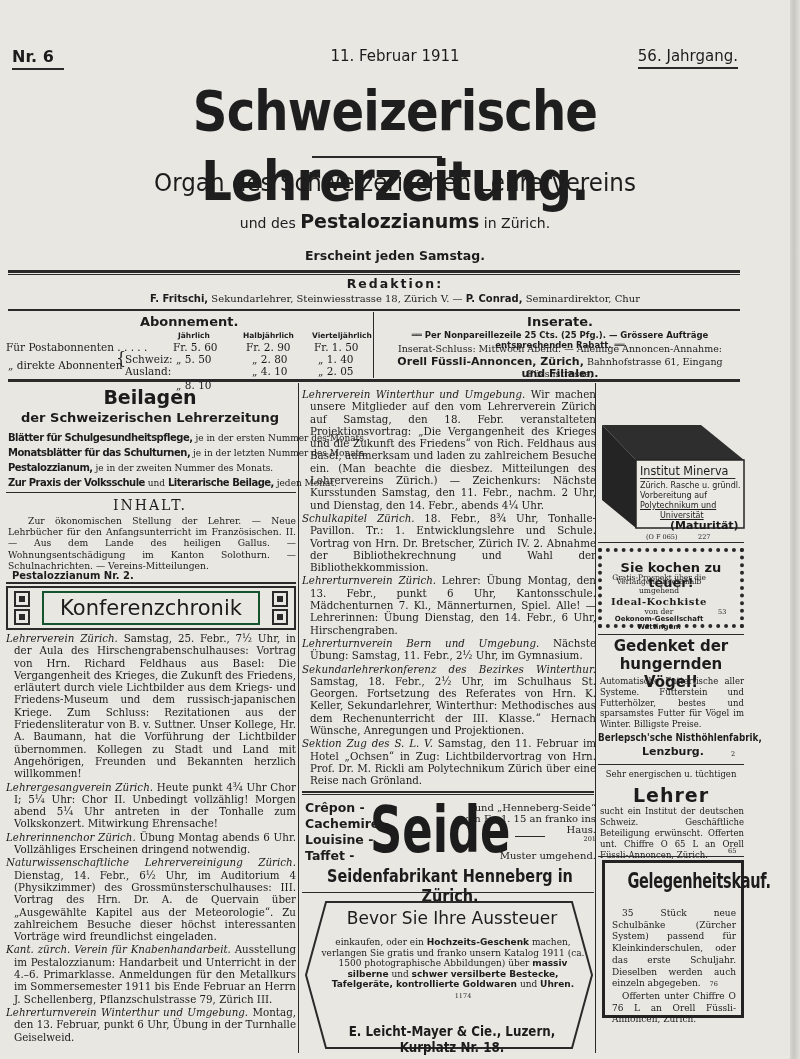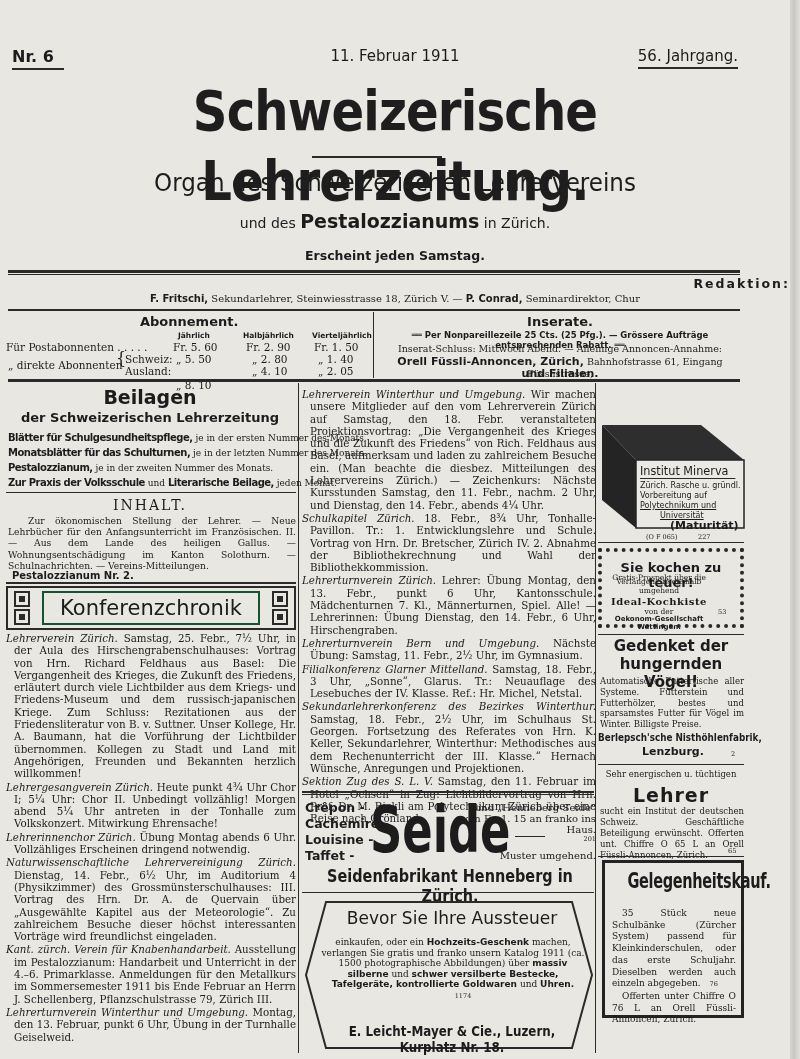--- a/index.html
+++ b/index.html
@@ -13,21 +13,21 @@
 
   
   .hdr-nr { left: 12px; top: 47px; font: bold 16px "DejaVu Sans", sans-serif; border-bottom: 2px solid #2a2a2a; padding-bottom: 2px; width: 52px; }
   .hdr-date { left: 0; width: 790px; top: 47px; text-align: center; font: 15px "DejaVu Sans", sans-serif; }
   .hdr-jg { right: 52px; top: 47px; font: 15px "DejaVu Sans", sans-serif; border-bottom: 2px solid #2a2a2a; padding-bottom: 2px; }
   .masthead { left: 0; width: 790px; top: 76px; text-align: center; font: bold 56px "DejaVu Sans", sans-serif; letter-spacing: -1px; transform: scaleX(0.86); transform-origin: center; line-height: 70px; color: #1e1e1e; }
   .organ { left: 0; width: 790px; top: 168px; text-align: center; font: 25px "DejaVu Sans", sans-serif; transform: scaleX(0.92); }
   .und { left: 0; width: 790px; top: 210px; text-align: center; font: 14px "DejaVu Sans", sans-serif; }
   .und b { font-size: 19px; }
   .erscheint { left: 0; width: 790px; top: 248px; text-align: center; font: bold 12.5px "DejaVu Sans", sans-serif; }
-  .redaktion { left: 0; width: 790px; top: 276px; text-align: right; font: bold 12.5px "DejaVu Sans", sans-serif; letter-spacing: 2px; }
+  .redaktion { left: 0; width: 790px; top: 276px; text-align: center; font: bold 12.5px "DejaVu Sans", sans-serif; letter-spacing: 2px; }
   .redline { left: 0; width: 790px; top: 293px; text-align: center; font: 10px "DejaVu Serif", serif; }
 
   
   .abo-title { left: 140px; top: 314px; font: bold 13px "DejaVu Sans", sans-serif; }
   .abo-row { position: absolute; font-size: 10.5px; white-space: nowrap; }
   .inserate-title { left: 440px; width: 300px; top: 314px; text-align: center; font: bold 13px "DejaVu Sans", sans-serif; }
   .ins-l1 { left: 305px; top: 330px; width: 430px; text-align: center; font: bold 8.5px "DejaVu Sans", sans-serif; }
   .ins-l2 { left: 305px; top: 343px; width: 430px; text-align: center; font-size: 9.5px; }
   .ins-l3 { left: 305px; top: 355px; width: 430px; text-align: center; font-size: 9.5px; }
   .ins-l3 b { font: bold 11px "DejaVu Sans", sans-serif; }
@@ -185,21 +185,20 @@
     <p><i>Naturwissenschaftliche Lehrervereinigung Zürich.</i><span> Dienstag, 14. Febr., 6½ Uhr, im Auditorium 4 (Physikzimmer) des Grossmünsterschulhauses: III. Vortrag des Hrn. Dr. A. de Quervain über „Ausgewählte Kapitel aus der Meteorologie“. Zu zahlreichem Besuche dieser höchst interessanten Vorträge wird freundlichst eingeladen.</span></p>
     <p><i>Kant. zürch. Verein für Knabenhandarbeit.</i><span> Ausstellung im Pestalozzianum: Handarbeit und Unterricht in der 4.–6. Primarklasse. Anmeldungen für den Metallkurs im Sommersemester 1911 bis Ende Februar an Herrn J. Schellenberg, Pflanzschulstrasse 79, Zürich III.</span></p>
     <p><i>Lehrerturnverein Winterthur und Umgebung.</i><span> Montag, den 13. Februar, punkt 6 Uhr, Übung in der Turnhalle Geiselweid.</span></p>
   </div>
 
   <div class="abs col-text mid-col">
     <p><i>Lehrerverein Winterthur und Umgebung.</i><span> Wir machen unsere Mitglieder auf den vom Lehrerverein Zürich auf Samstag, den 18. Febr. veranstalteten Projektionsvortrag: „Die Vergangenheit des Krieges und die Zukunft des Friedens“ von Rich. Feldhaus aus Basel, aufmerksam und laden zu zahlreichem Besuche ein. (Man beachte die diesbez. Mitteilungen des Lehrervereins Zürich.) — Zeichenkurs: Nächste Kursstunden Samstag, den 11. Febr., nachm. 2 Uhr, und Dienstag, den 14. Febr., abends 4¼ Uhr.</span></p>
     <p><i>Schulkapitel Zürich.</i><span> 18. Febr., 8¾ Uhr, Tonhalle-Pavillon. Tr.: 1. Entwicklungslehre und Schule. Vortrag von Hrn. Dr. Bretscher, Zürich IV. 2. Abnahme der Bibliothekrechnung und Wahl der Bibliothekkommission.</span></p>
     <p><i>Lehrerturnverein Zürich.</i><span> Lehrer: Übung Montag, den 13. Febr., punkt 6 Uhr, Kantonsschule. Mädchenturnen 7. Kl., Männerturnen, Spiel. Alle! — Lehrerinnen: Übung Dienstag, den 14. Febr., 6 Uhr, Hirschengraben.</span></p>
     <p><i>Lehrerturnverein Bern und Umgebung.</i><span> Nächste Übung: Samstag, 11. Febr., 2½ Uhr, im Gymnasium.</span></p>
-    <p><i>Filialkonferenz Glarner Mittelland.</i><span> Samstag, 18. Febr., 3 Uhr, „Sonne“, Glarus. Tr.: Neuauflage des Lesebuches der IV. Klasse. Ref.: Hr. Michel, Netstal.</span></p>
     <p><i>Sekundarlehrerkonferenz des Bezirkes Winterthur.</i><span> Samstag, 18. Febr., 2½ Uhr, im Schulhaus St. Georgen. Fortsetzung des Referates von Hrn. K. Keller, Sekundarlehrer, Winterthur: Methodisches aus dem Rechenunterricht der III. Klasse.“ Hernach Wünsche, Anregungen und Projektionen.</span></p>
     <p><i>Sektion Zug des S. L. V.</i><span> Samstag, den 11. Februar im Hotel „Ochsen“ in Zug: Lichtbildervortrag von Hrn. Prof. Dr. M. Rickli am Polytechnikum Zürich über eine Reise nach Grönland.</span></p>
   </div>
 
   <div class="rule" style="left:302px;top:791px;width:292px;height:2px;"></div>
   <div class="rule" style="left:302px;top:794px;width:292px;height:1px;"></div>
 
   <div class="abs seide-l" style="top:800px;">Crêpon -</div>
   <div class="abs seide-l" style="top:816px;">Cachemire -</div>
   <div class="abs seide-l" style="top:832px;">Louisine -</div>

